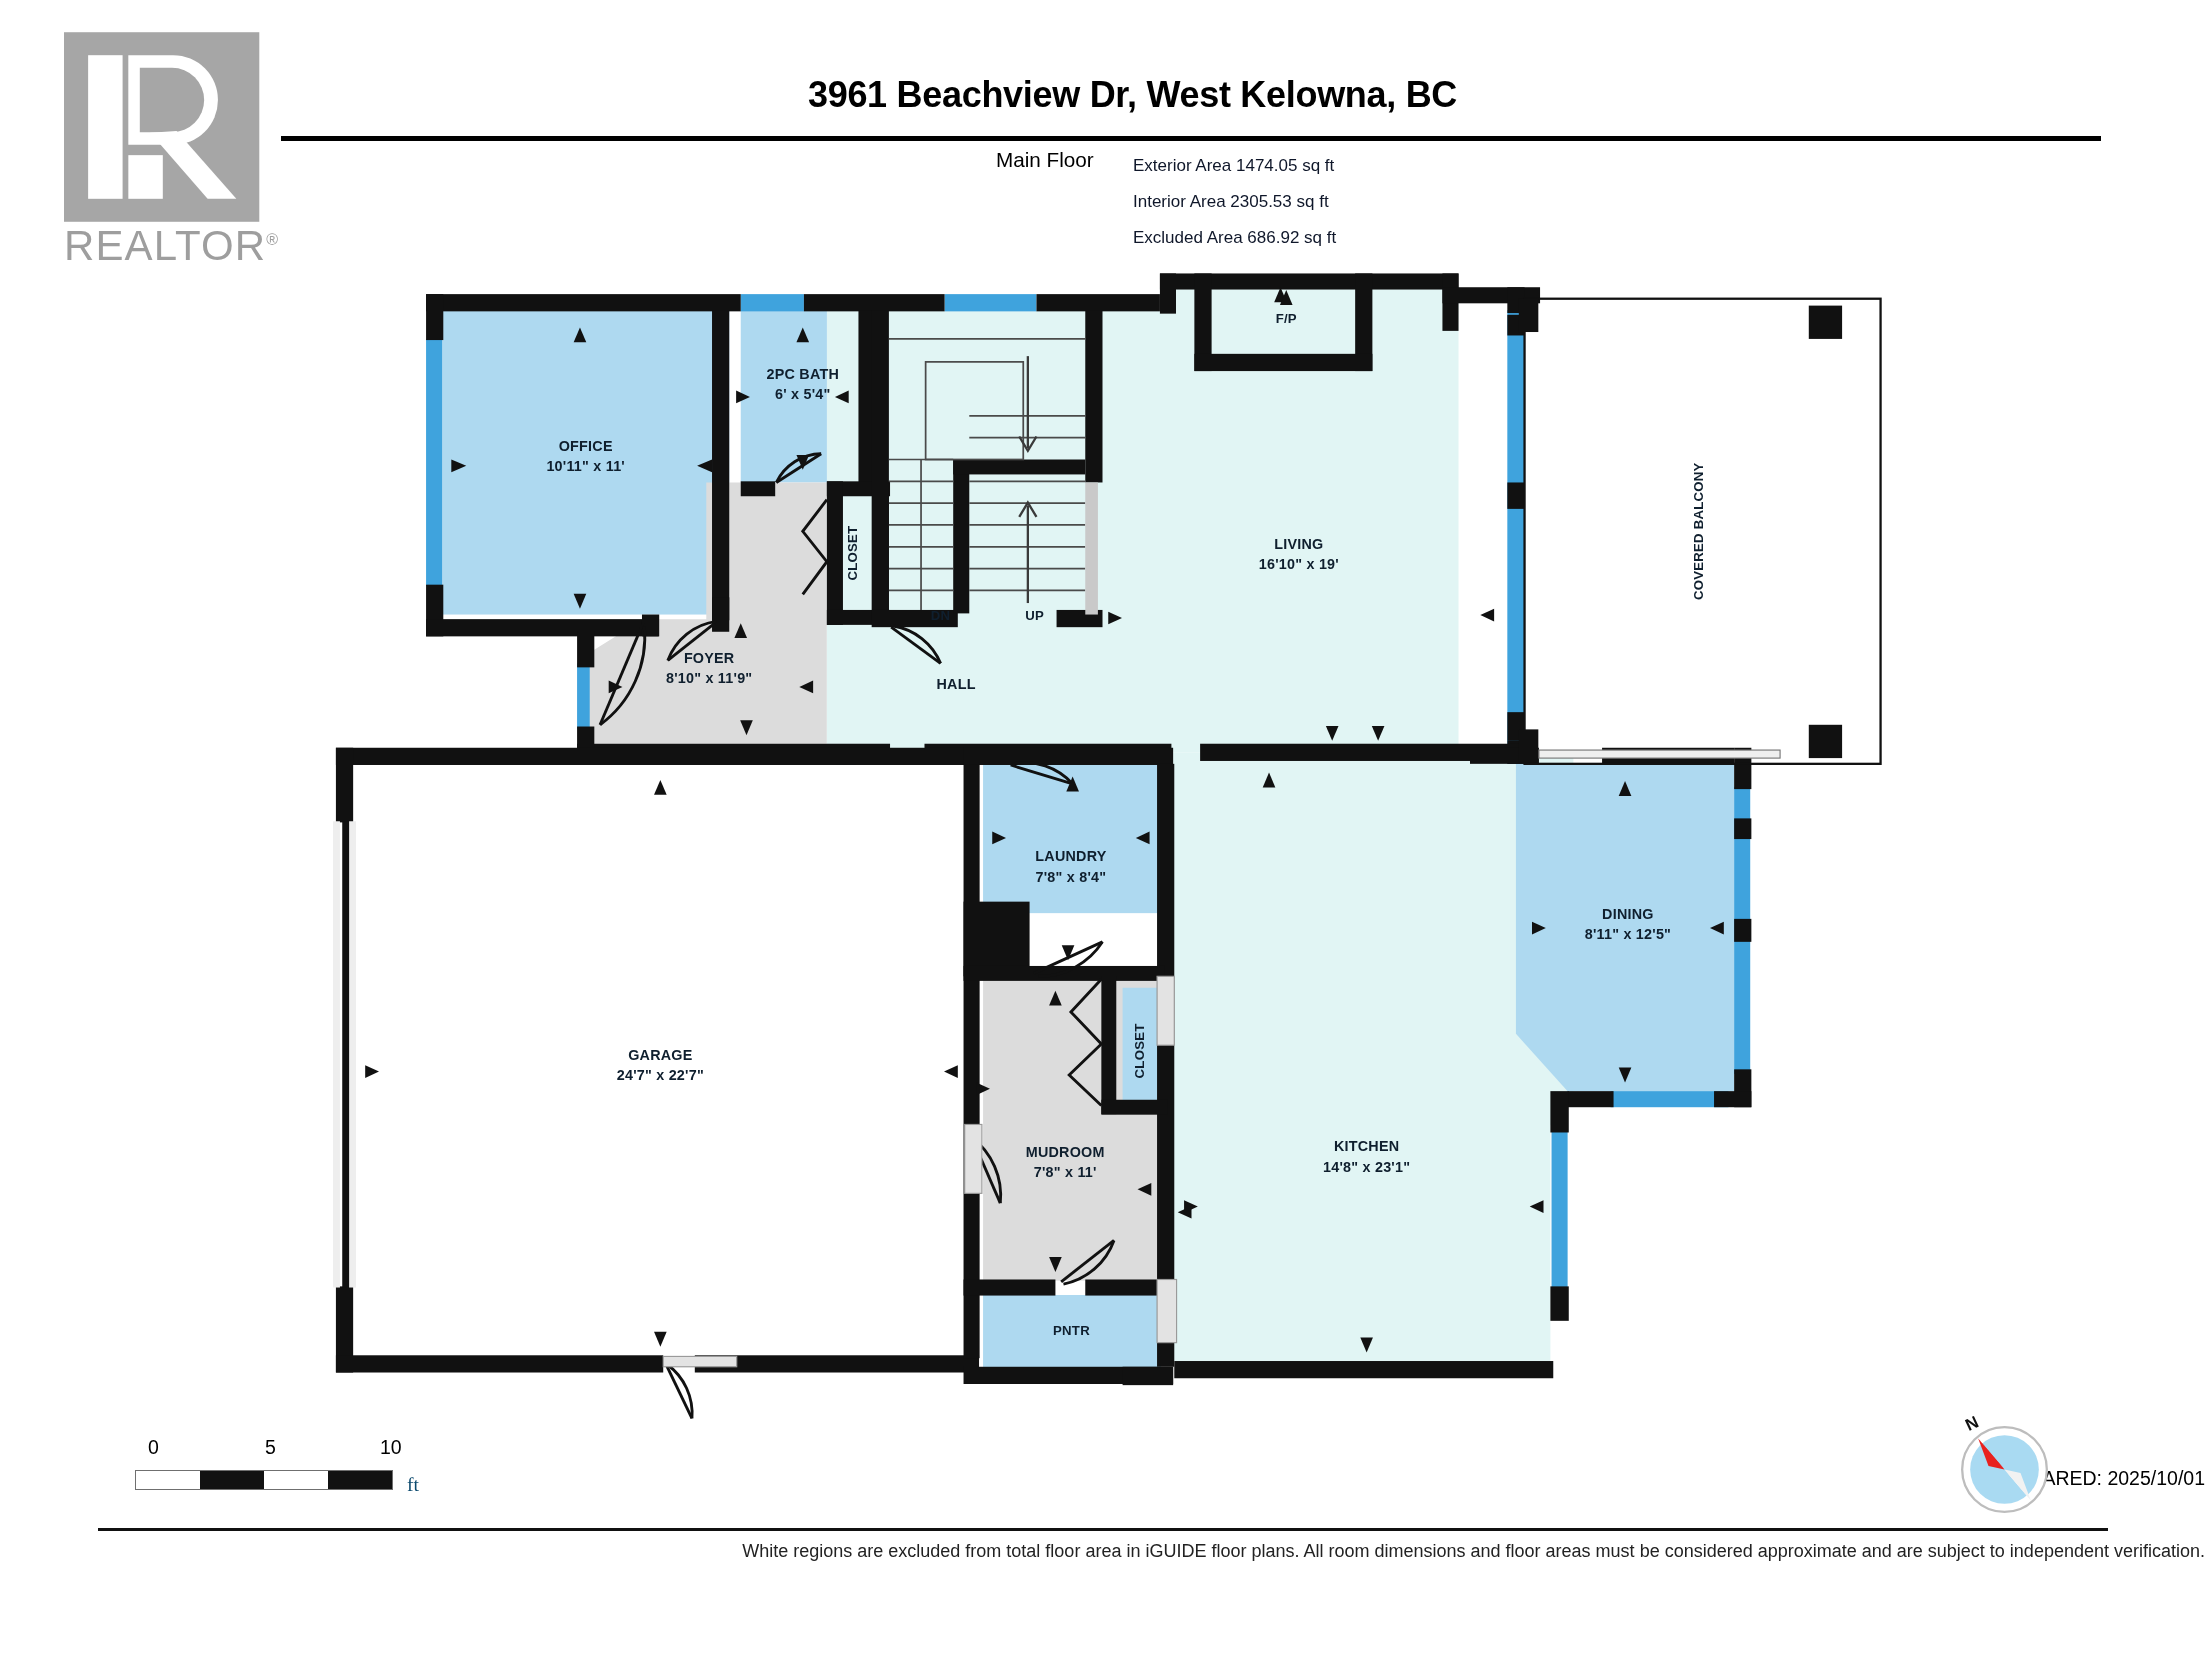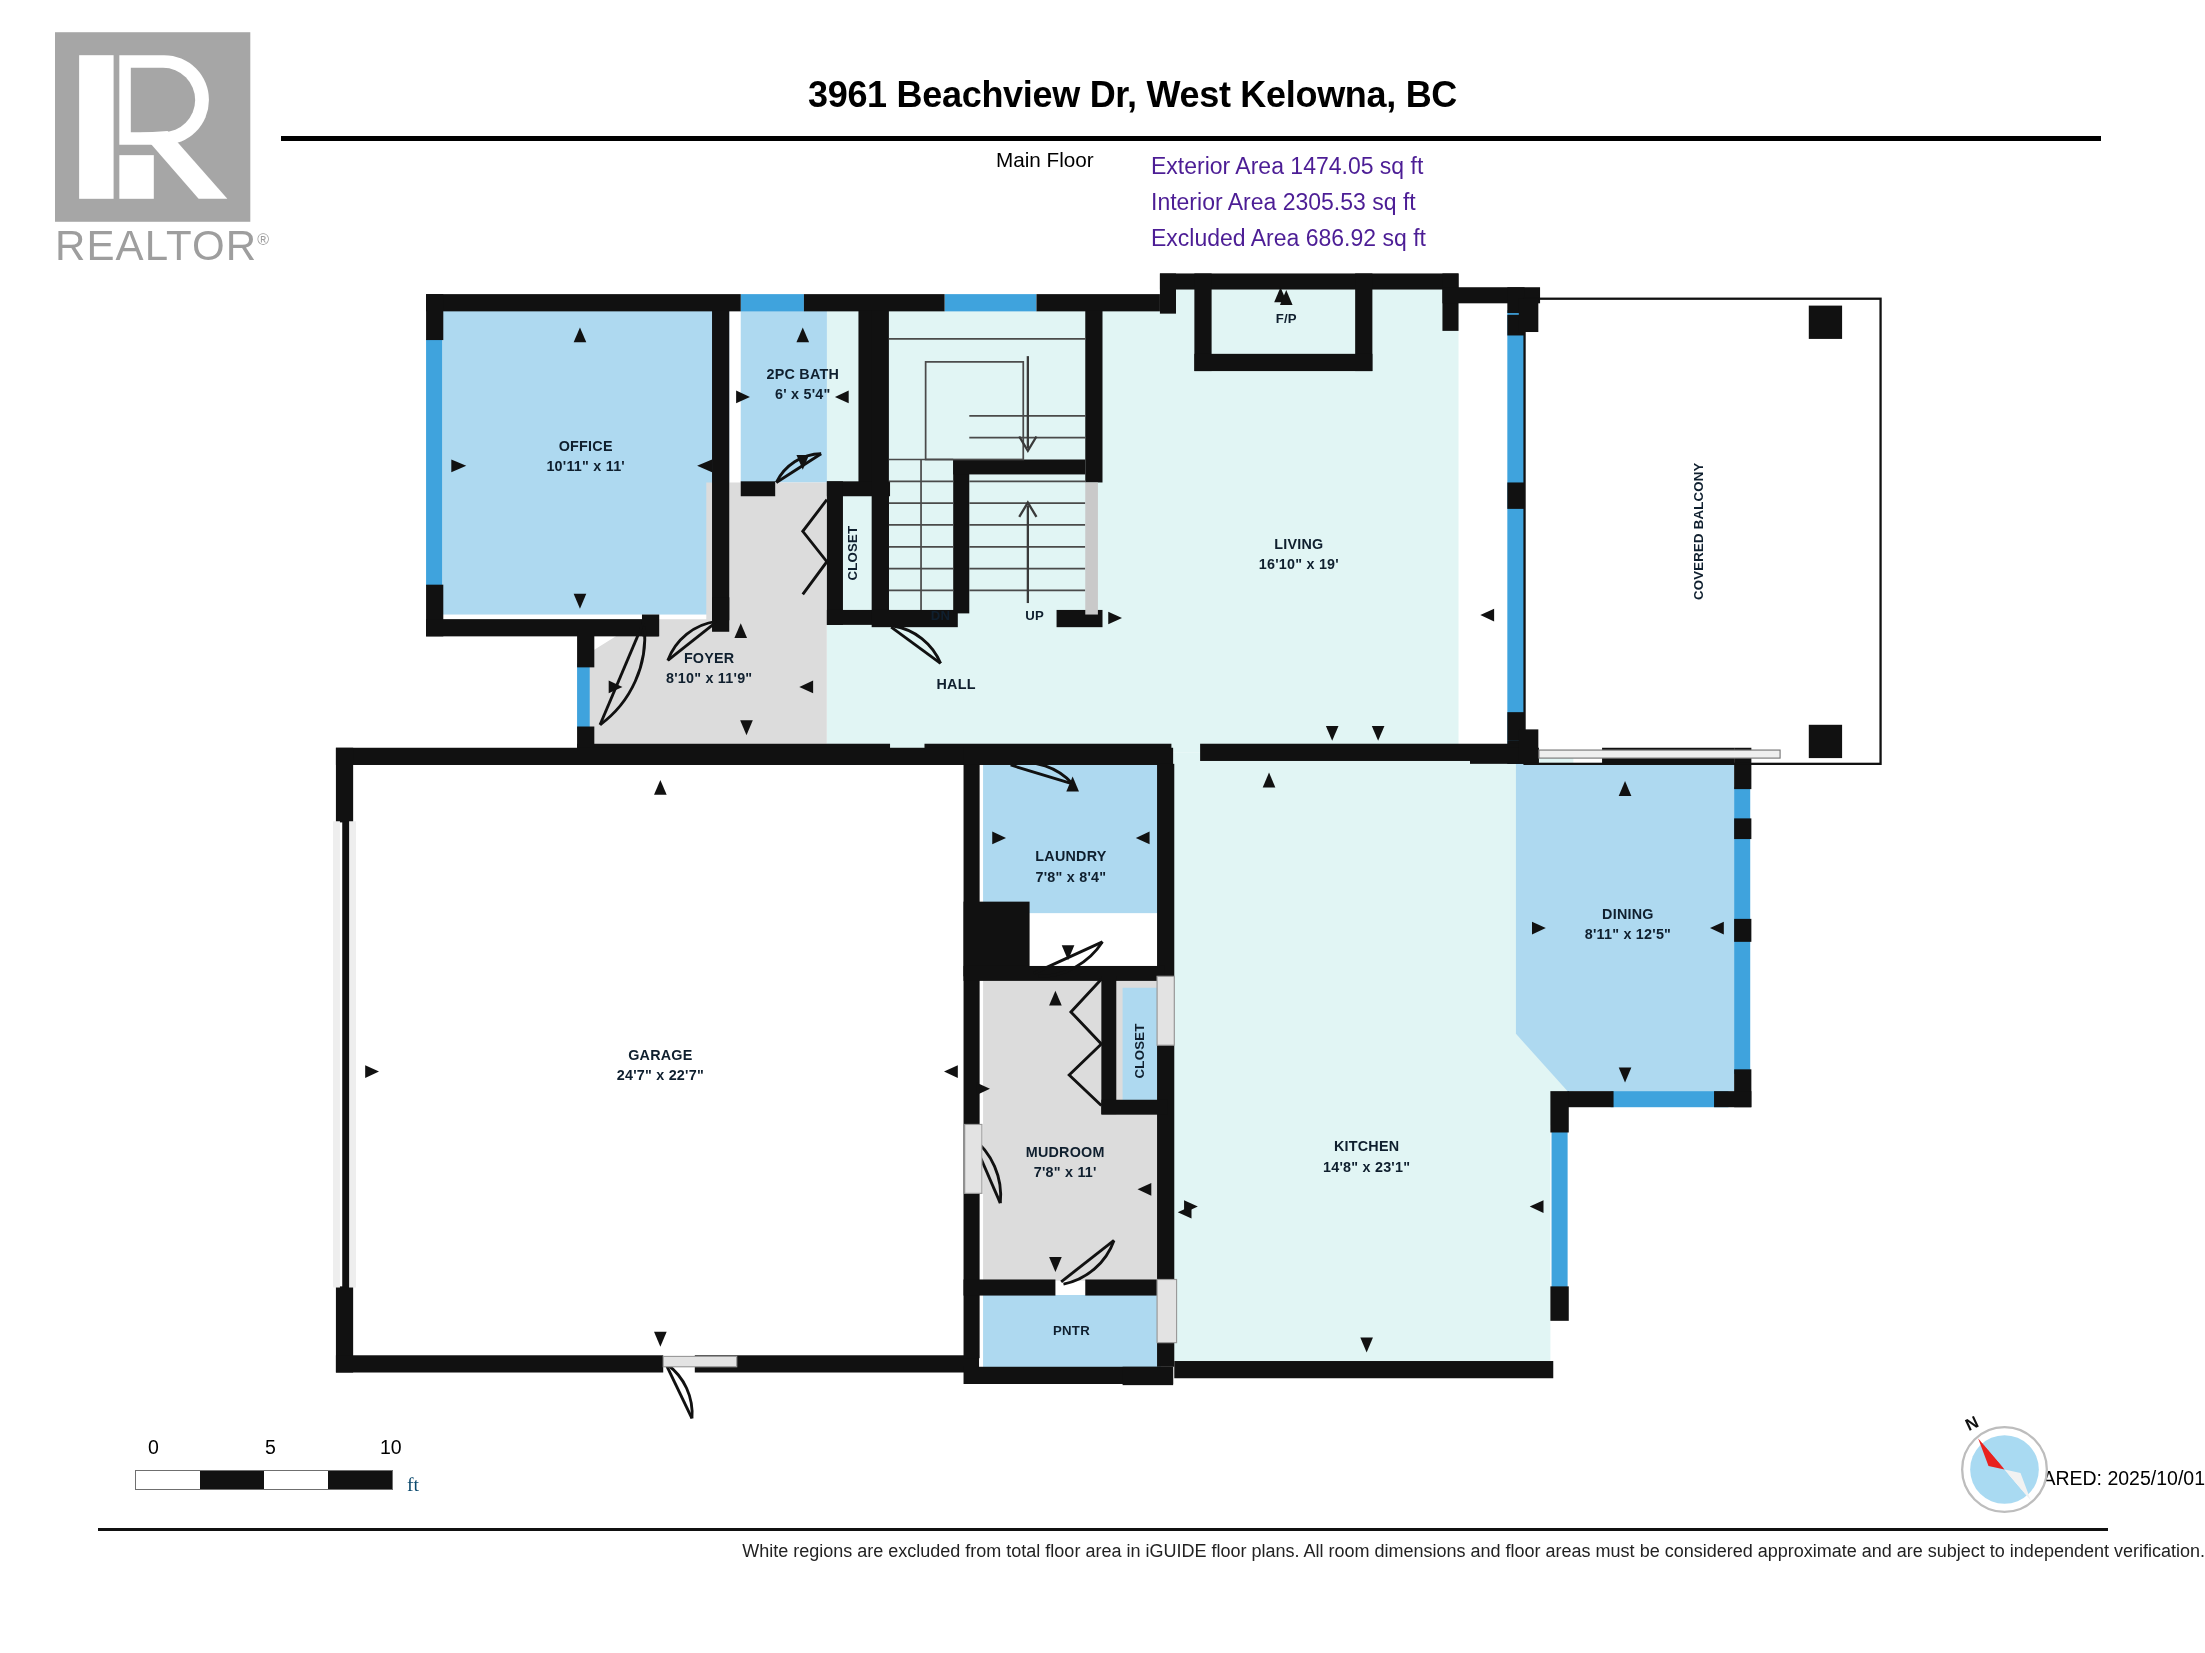--- a/index.html
+++ b/index.html
@@ -1,34 +1,34 @@
 <!DOCTYPE html>
 <html style="font-size:9.2px"><head>
 <meta charset="utf-8">
 <style>
   html,body{margin:0;padding:0;background:#ffffff;}
   body{width:2205px;height:1654px;position:relative;font-family:"Liberation Sans",sans-serif;overflow:hidden;}
 
   
   #header{position:absolute;left:0;top:0;width:2205px;height:276px;}
 
-  #realtor-logo{position:absolute;left:55px;top:32px;width:247px;height:241px;}
+  #realtor-logo{position:absolute;left:64px;top:32px;width:247px;height:241px;}
   #realtor-mark{position:absolute;left:0;top:0;width:247px;height:190px;}
   #realtor-word{position:absolute;left:0;top:190px;width:270px;height:52px;
      font-size:42px;letter-spacing:1.1px;color:#9e9e9e;font-family:"Liberation Sans",sans-serif;}
   #realtor-reg{font-size:16px;vertical-align:super;}
 
   #title{position:absolute;left:0;top:74px;width:2205px;text-align:center;
          font-size:36px;font-weight:bold;color:#000;letter-spacing:-0.3px;margin-left:30px;}
 
   #title-rule{position:absolute;left:281px;top:136px;width:1820px;height:4.6px;background:#000;}
 
   #floor-block{position:absolute;left:996px;top:148px;width:804px;}
   #floor-label{position:absolute;left:0;top:0;font-size:20.7px;font-weight:normal;color:#000;}
-  #floor-areas{position:absolute;left:137px;top:0;font-size:23px;color:#4c1d95;line-height:36px;margin-left:18px;}
+  #floor-areas{position:absolute;left:137px;top:0;font-size:17px;color:#0f172a;line-height:36px;}
 
   
   #plan{position:absolute;left:0;top:0;width:2205px;height:1654px;}
 
   
   #scalebar{position:absolute;left:135px;top:1470px;width:258px;height:19.5px;
             border:1.7px solid #6f6f6f;box-sizing:border-box;display:flex;}
   .sb-seg{flex:1;height:100%;}
   .sb-w{background:#ffffff;}
   .sb-b{background:#111111;}

